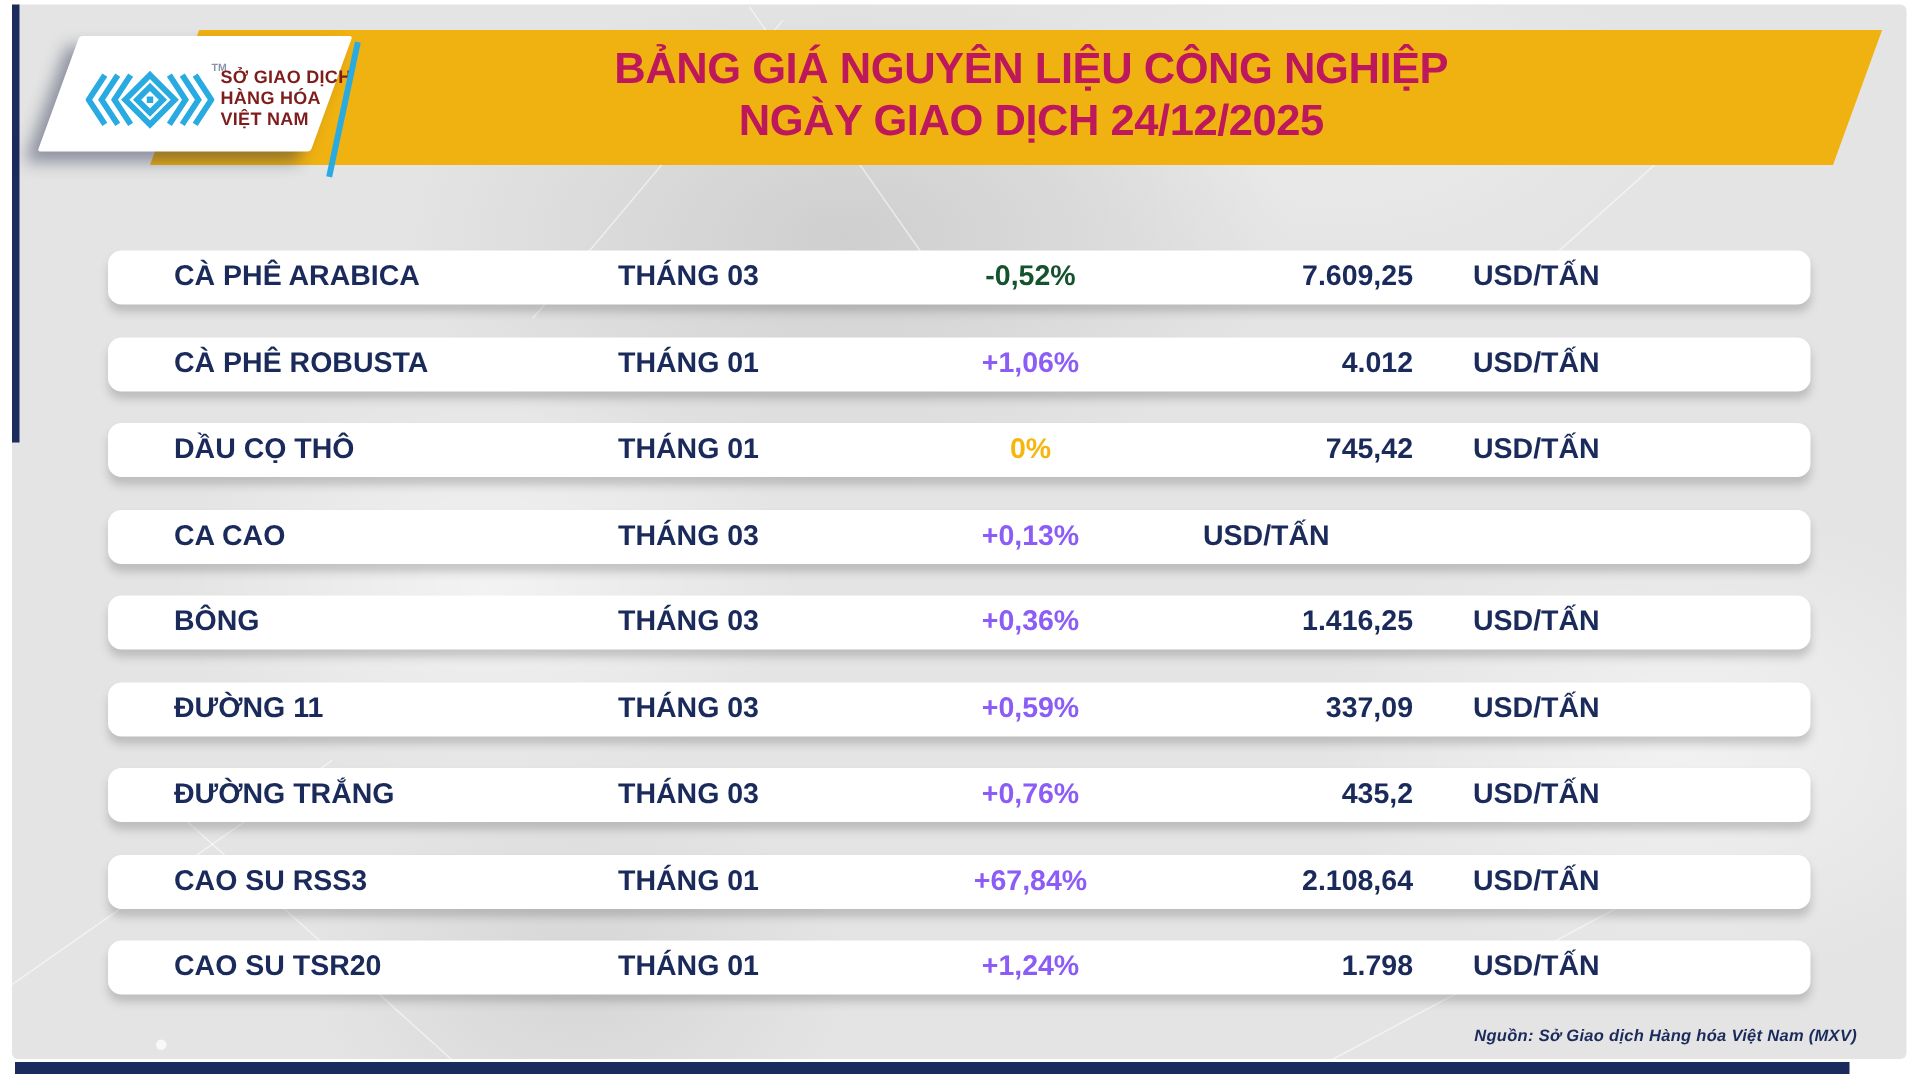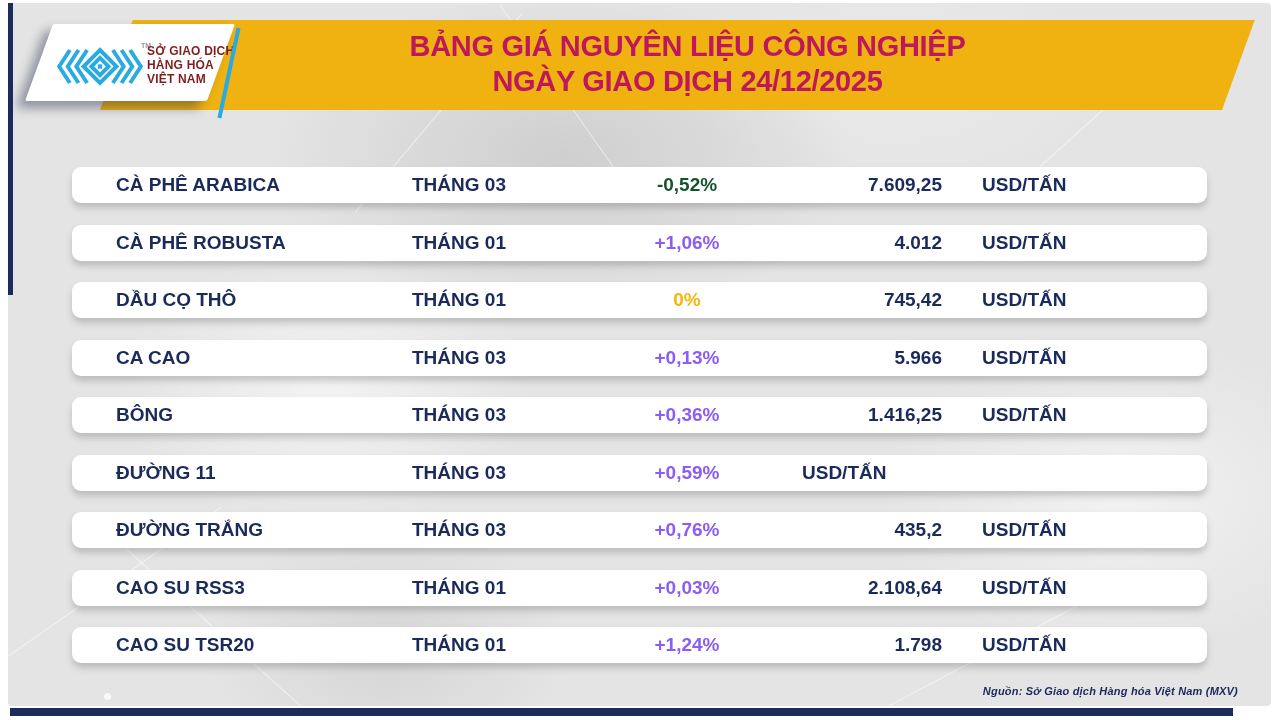--- a/index.html
+++ b/index.html
@@ -140,47 +140,47 @@
     <div class="c-name">DẦU CỌ THÔ</div>
     <div class="c-month">THÁNG 01</div>
     <div class="c-pct flat">0%</div>
     <div class="c-price">745,42</div>
     <div class="c-unit">USD/TẤN</div>
   </div>
     <div class="row">
     <div class="c-name">CA CAO</div>
     <div class="c-month">THÁNG 03</div>
     <div class="c-pct up">+0,13%</div>
-    <div class="c-price">5.966</div>
     <div class="c-unit">USD/TẤN</div>
   </div>
     <div class="row">
     <div class="c-name">BÔNG</div>
     <div class="c-month">THÁNG 03</div>
     <div class="c-pct up">+0,36%</div>
     <div class="c-price">1.416,25</div>
     <div class="c-unit">USD/TẤN</div>
   </div>
     <div class="row">
     <div class="c-name">ĐƯỜNG 11</div>
     <div class="c-month">THÁNG 03</div>
     <div class="c-pct up">+0,59%</div>
+    <div class="c-price">337,09</div>
     <div class="c-unit">USD/TẤN</div>
   </div>
     <div class="row">
     <div class="c-name">ĐƯỜNG TRẮNG</div>
     <div class="c-month">THÁNG 03</div>
     <div class="c-pct up">+0,76%</div>
     <div class="c-price">435,2</div>
     <div class="c-unit">USD/TẤN</div>
   </div>
     <div class="row">
     <div class="c-name">CAO SU RSS3</div>
     <div class="c-month">THÁNG 01</div>
-    <div class="c-pct up">+0,03%</div>
+    <div class="c-pct up">+67,84%</div>
     <div class="c-price">2.108,64</div>
     <div class="c-unit">USD/TẤN</div>
   </div>
     <div class="row">
     <div class="c-name">CAO SU TSR20</div>
     <div class="c-month">THÁNG 01</div>
     <div class="c-pct up">+1,24%</div>
     <div class="c-price">1.798</div>
     <div class="c-unit">USD/TẤN</div>
   </div>

